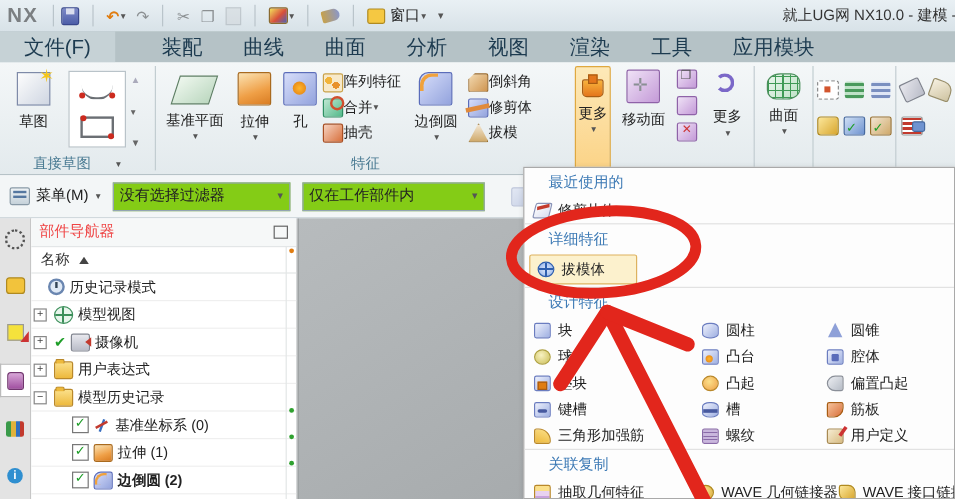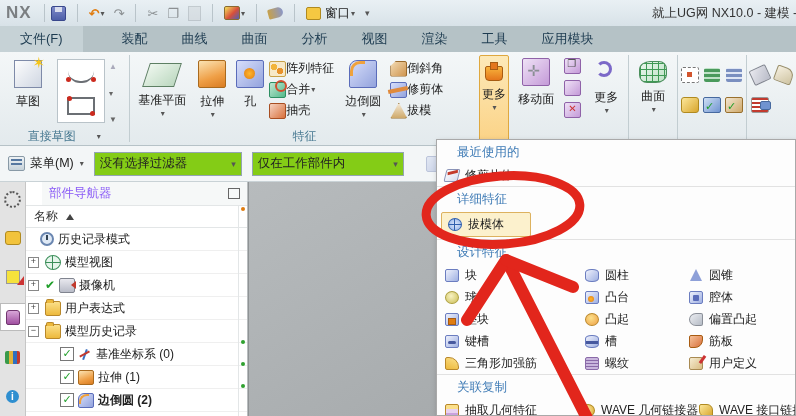--- a/index.html
+++ b/index.html
@@ -17,21 +17,21 @@
   .glyph{font-size:13px;line-height:1;}
   .floppy{width:13px;height:13px;background:linear-gradient(#7d89c8,#4d5ea8);border:1px solid #39478c;border-radius:2px;position:relative;}
   .floppy:after{content:"";position:absolute;left:3px;top:0;width:7px;height:5px;background:#d9ddee;}
   .boxicon{width:14px;height:12px;background:linear-gradient(135deg,#f3e25c,#d84f3a 55%,#4a63b8);border:1px solid #8a6a30;border-radius:2px;}
   .brush{width:15px;height:10px;background:linear-gradient(90deg,#c7a14a,#8a97c9);border-radius:2px 6px 6px 2px;transform:rotate(-15deg);}
   .winicon{width:13px;height:11px;background:#f5c842;border:1px solid #b08a20;border-radius:2px;}
   .title-text{position:absolute;left:652px;top:5px;width:144px;white-space:nowrap;overflow:hidden;color:#333;font-size:12.5px;}
 
   
   .tabrow{position:absolute;left:0;top:26px;width:796px;height:26px;background:#b5c2c6;display:flex;align-items:stretch;}
-  .tab{display:flex;align-items:center;padding:0 17px;color:#1d3b50;font-size:13px;cursor:default;}
+  .tab{display:flex;align-items:center;padding:0 17px;color:#1d3b50;font-size:17px;cursor:default;}
   .tab.file{background:#c6d2d6;margin-right:22px;padding:0 20px;}
   .tab.active{background:#fdfefe;color:#16374e;}
 
   
   .ribbon{position:absolute;left:0;top:52px;width:796px;height:94px;background:linear-gradient(#f4f7f8,#e3eaed);border-bottom:1px solid #b6c2c7;box-sizing:border-box;display:flex;}
   .rgroup{display:flex;flex-direction:column;position:relative;padding:2px 2px 0 2px;}
   .rgroup .grow{display:flex;flex:1;}
   .glabel{height:17px;text-align:center;color:#497a92;font-size:12px;display:flex;align-items:center;justify-content:center;gap:20px;}
   .vdiv{width:1px;background:#c2cdd1;margin:3px 1px;}
   .bigbtn{width:52px;display:flex;flex-direction:column;align-items:center;justify-content:flex-start;padding-top:6px;border-radius:2px;}
@@ -99,21 +99,21 @@
   .rtab.active{background:#fff;border:1px solid #bbb;border-right:none;}
   .gearc{width:13px;height:13px;border:2px dotted #555;border-radius:50%;}
   .gears{width:14px;height:12px;background:radial-gradient(circle at 4px 4px,#f5c greedy,transparent);background:#f2c33c;border-radius:3px;border:1px solid #b08a20;}
   .constr{width:12px;height:12px;background:#f5e23c;border:1px solid #999;position:relative;}
   .constr:after{content:"";position:absolute;right:-5px;bottom:-2px;border-left:7px solid transparent;border-bottom:9px solid #c33;}
   .pnav{width:12px;height:13px;background:linear-gradient(#d8a6d8,#a04fa0);border:1px solid #71356f;border-radius:3px 3px 2px 2px;}
   .books{width:15px;height:13px;background:linear-gradient(90deg,#3a9a4a 0 4px,#e0b23c 4px 8px,#2f6fc0 8px 12px,#c23a2e 12px);border-radius:2px;}
   .infoi{width:13px;height:13px;border-radius:50%;background:#2f8fd0;color:#fff;font-size:10px;font-weight:bold;text-align:center;line-height:13px;}
 
   .navigator{position:absolute;left:26px;top:182px;width:222px;height:234px;background:#fff;border-right:1px solid #b9bdbf;box-sizing:border-box;overflow:hidden;}
-  .nav-head{height:23px;display:flex;align-items:center;justify-content:space-between;padding:0 7px;background:#f6f8f8;font-size:12.5px;color:#8b5cf6;margin-left:16px;}
+  .nav-head{height:23px;display:flex;align-items:center;justify-content:space-between;padding:0 7px;background:#f6f8f8;font-size:12.5px;color:#ef4444;}
   .float-sq{width:10px;height:9px;border:1px solid #666;}
   .col-head{height:21px;display:flex;align-items:center;gap:8px;padding:0 8px;border-top:1px solid #e3e6e7;border-bottom:1px solid #e3e6e7;color:#333;position:relative;}
   .sort-asc{width:0;height:0;border-left:4px solid transparent;border-right:4px solid transparent;border-bottom:6px solid #444;}
   .trow{height:22px;display:flex;align-items:center;gap:4px;border-bottom:1px solid #efefef;padding-left:14px;position:relative;color:#222;}
   .trow .lbl{white-space:nowrap;}
   .trow.bold .lbl{font-weight:bold;}
   .expander{width:9px;height:9px;border:1px solid #888;background:#fff;font-size:9px;line-height:7px;text-align:center;color:#444;flex:none;margin-left:-12px;margin-right:2px;}
   .indent2{padding-left:34px;}
   .cbx{width:12px;height:12px;border:1px solid #777;background:#fff;color:#1e9e28;font-size:11px;font-weight:bold;line-height:11px;text-align:center;flex:none;}
   .ti{width:14px;height:13px;flex:none;position:relative;border-radius:2px;}

